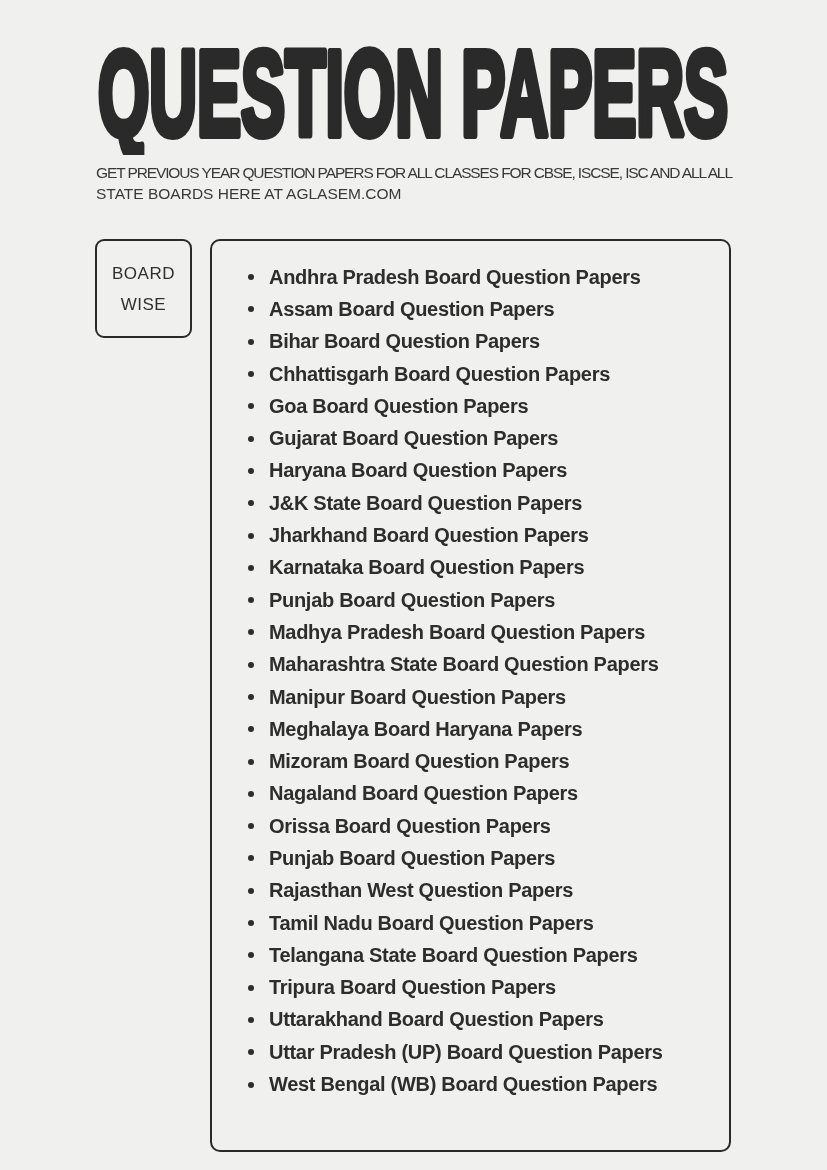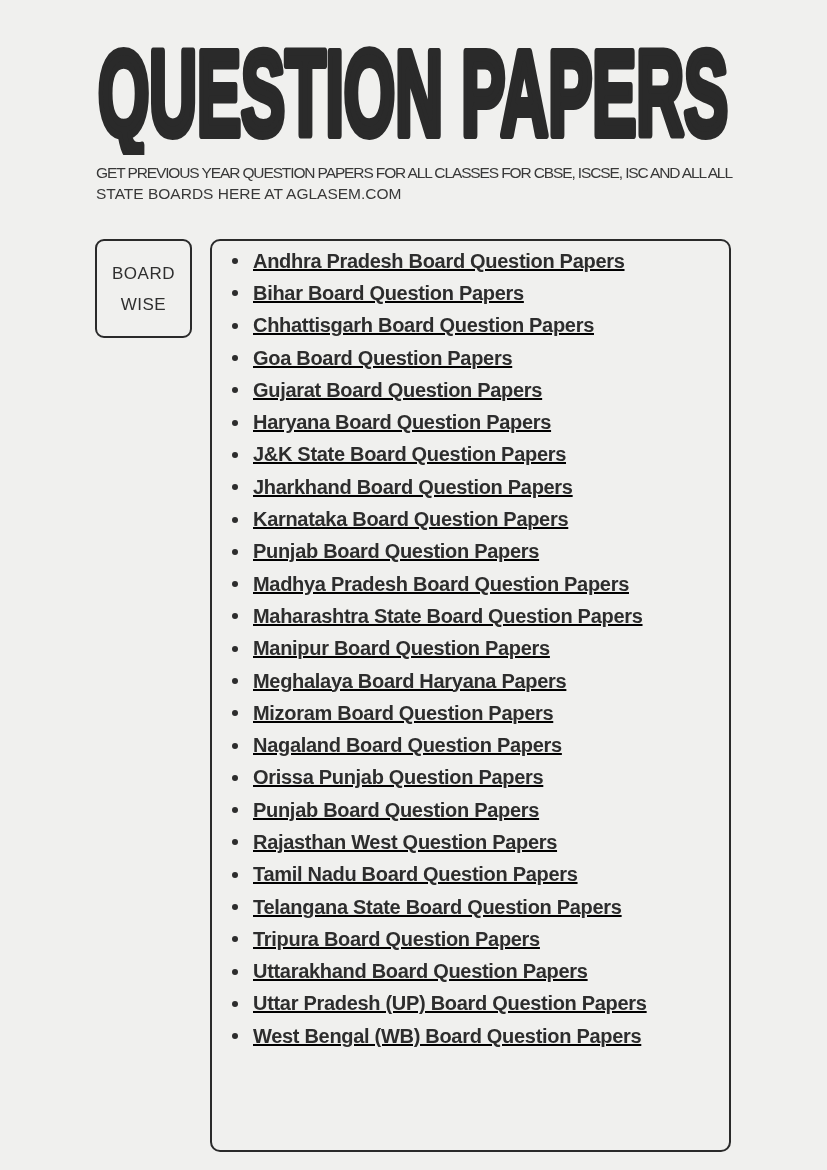--- a/index.html
+++ b/index.html
@@ -51,21 +51,21 @@
     white-space:pre-line;
   }
   .list-panel{
     position:absolute;left:210px;top:239px;
     width:521px;height:913px;
     border:2px solid var(--ink);
     border-radius:10px;
     padding:4px 10px 0 20px;
   }
   ul.board-list{
-    margin:0;padding:0;list-style:none;text-decoration:underline;
+    margin:16px;padding:0;list-style:none;
   }
   ul.board-list li{
     height:32.3px;
     display:flex;
     align-items:center;
     font-weight:bold;
     font-size:20px;
     letter-spacing:-0.3px;
     color:#2d2d2d;
     white-space:nowrap;
@@ -93,36 +93,37 @@
 
 <div class="board-wise-box">
   <span class="badge-label">BOARD
 WISE</span>
 </div>
 
 <div class="list-panel">
   <ul class="board-list">
 
   <li class="board-item">Andhra Pradesh Board Question Papers</li>
+      <li class="board-item">Assam Board Question Papers</li>
       <li class="board-item">Bihar Board Question Papers</li>
       <li class="board-item">Chhattisgarh Board Question Papers</li>
       <li class="board-item">Goa Board Question Papers</li>
       <li class="board-item">Gujarat Board Question Papers</li>
       <li class="board-item">Haryana Board Question Papers</li>
       <li class="board-item">J&amp;K State Board Question Papers</li>
       <li class="board-item">Jharkhand Board Question Papers</li>
       <li class="board-item">Karnataka Board Question Papers</li>
       <li class="board-item">Punjab Board Question Papers</li>
       <li class="board-item">Madhya Pradesh Board Question Papers</li>
       <li class="board-item">Maharashtra State Board Question Papers</li>
       <li class="board-item">Manipur Board Question Papers</li>
       <li class="board-item">Meghalaya Board Haryana Papers</li>
       <li class="board-item">Mizoram Board Question Papers</li>
       <li class="board-item">Nagaland Board Question Papers</li>
-      <li class="board-item">Orissa Punjab Question Papers</li>
+      <li class="board-item">Orissa Board Question Papers</li>
       <li class="board-item">Punjab Board Question Papers</li>
       <li class="board-item">Rajasthan West Question Papers</li>
       <li class="board-item">Tamil Nadu Board Question Papers</li>
       <li class="board-item">Telangana State Board Question Papers</li>
       <li class="board-item">Tripura Board Question Papers</li>
       <li class="board-item">Uttarakhand Board Question Papers</li>
       <li class="board-item">Uttar Pradesh (UP) Board Question Papers</li>
       <li class="board-item">West Bengal (WB) Board Question Papers</li>
     </ul>
 </div>

